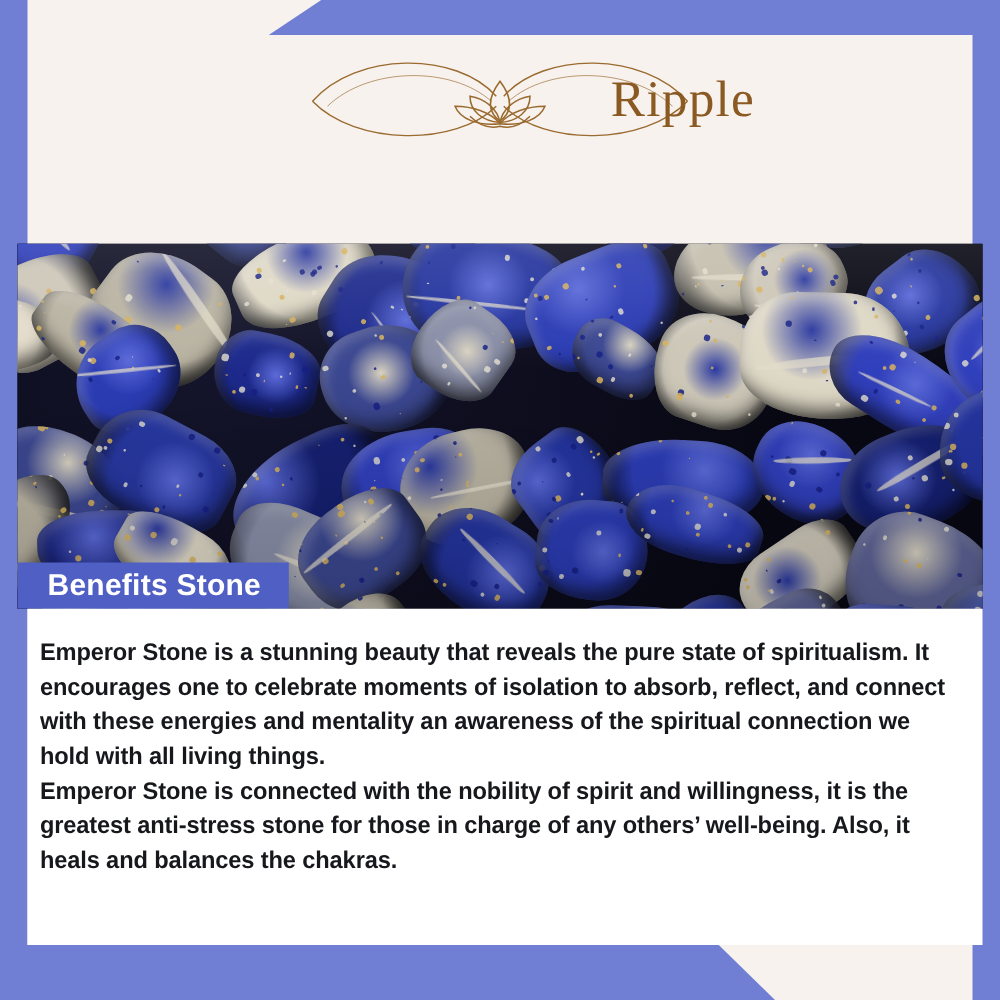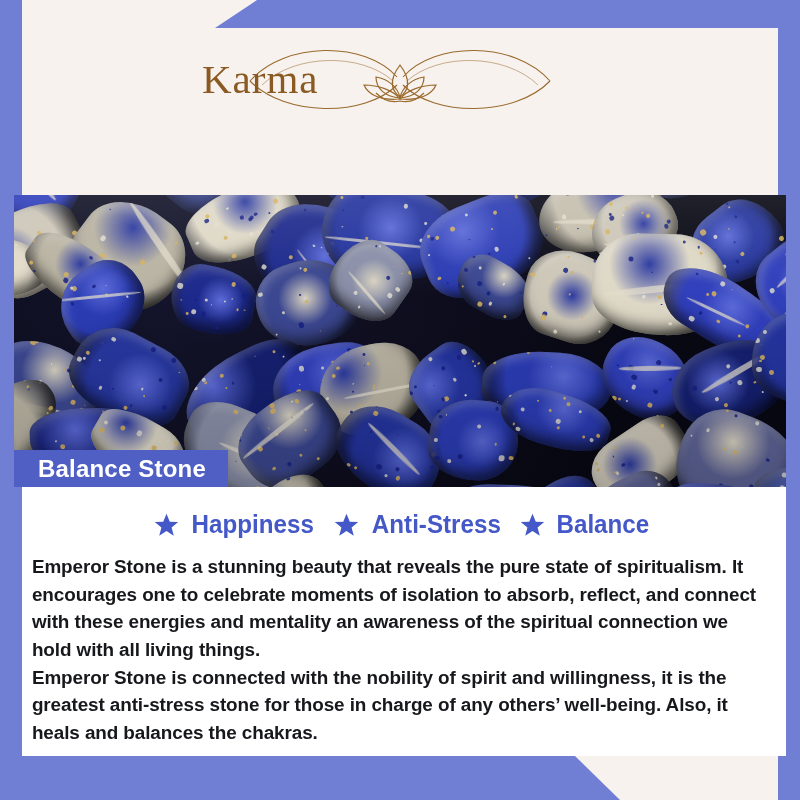--- a/index.html
+++ b/index.html
@@ -135,21 +135,21 @@
         </g>
         <g fill="none" stroke="#9a6a2e" stroke-width="1.2">
           <path d="M210 62 C 202 56, 198 46, 210 30 C 222 46, 218 56, 210 62 Z"></path>
           <path d="M210 63 C 196 62, 186 54, 186 42 C 198 44, 208 52, 210 63 Z"></path>
           <path d="M210 63 C 224 62, 234 54, 234 42 C 222 44, 212 52, 210 63 Z"></path>
           <path d="M210 64 C 192 66, 178 60, 174 50 C 188 50, 203 55, 210 64 Z"></path>
           <path d="M210 64 C 228 66, 242 60, 246 50 C 232 50, 217 55, 210 64 Z"></path>
           <path d="M186 58 C 194 66, 202 68, 210 66 C 218 68, 226 66, 234 58"></path>
         </g>
       </svg>
-      <span class="logo-text logo-karma">Karma</span>
+      <span class="logo-text logo-ripple">Ripple</span>
     </div>
   </div>
 
 
   <div class="photo">
     <div id="stone-field">
         <div style="position: absolute; inset: 0px; background: radial-gradient(circle at 20% 30%, rgb(20, 20, 44) 0%, rgb(8, 8, 20) 70%), rgb(10, 10, 24);"></div>
         <div class="stone" style="left: -24.7px; top: -69.3px; width: 93.7px; height: 100.5px; transform: rotate(30.6deg); border-radius: 41% 43% 47% 57% / 47% 57% 41% 43%; background: radial-gradient(circle at 29% 39%, rgb(91, 106, 216) 0%, rgb(48, 63, 187) 38%, rgb(48, 63, 187) 62%, rgba(0, 0, 0, 0.55) 100%); overflow: hidden;">
           <div class="sp" style="left: 64.7%; top: 58.2%; width: 3.7px; height: 3.7px; background: rgba(228, 224, 208, 0.8);"></div>
           <div style="position: absolute; left: 9%; top: 47%; width: 75%; height: 5.9px; background: rgba(226, 220, 202, 0.72); border-radius: 50%; transform: rotate(18deg); filter: blur(0.6px);"></div>
@@ -829,50 +829,26 @@
         <div class="stone" style="left: 736px; top: 274px; width: 119.1px; height: 89px; transform: rotate(9deg); border-radius: 43% 37% 34% 52% / 34% 52% 43% 37%; background: radial-gradient(circle at 58% 54%, rgb(216, 210, 192) 0%, rgb(75, 90, 168) 38%, rgb(75, 90, 168) 62%, rgba(0, 0, 0, 0.55) 100%); overflow: hidden;">
           <div class="sp" style="left: 3.8%; top: 2.7%; width: 4.2px; height: 4.2px; background: rgba(228, 224, 208, 0.8);"></div>
           <div class="sp" style="left: 22%; top: 8.7%; width: 5.1px; height: 5.1px; background: rgba(228, 224, 208, 0.8);"></div>
           <div class="sp" style="left: 22.2%; top: 23.4%; width: 4.1px; height: 4.1px; background: rgba(228, 224, 208, 0.8);"></div>
         </div>
         <div style="position: absolute; inset: 0px; pointer-events: none; background: linear-gradient(rgba(255, 255, 255, 0.1) 0%, rgba(0, 0, 0, 0) 35%, rgba(0, 0, 0, 0.16) 100%);"></div>
       </div>
   </div>
 
   <div class="stone-banner">
-    <span class="stone-banner-text">Balance Stone</span>
+    <span class="stone-banner-text">Benefits Stone</span>
   </div>
 
   <div class="content">
     <div class="content-inner">
 
-      <div class="benefits">
-
-        <div class="benefit">
-          <svg class="star" width="27" height="26" viewBox="0 0 24 24">
-            <path d="M12 1.6 L15 8.9 L22.8 9.3 L16.7 14.2 L18.7 21.9 L12 17.5 L5.3 21.9 L7.3 14.2 L1.2 9.3 L9 8.9 Z" fill="#4458c8"></path>
-          </svg>
-          <span class="benefit-label">Happiness</span>
-        </div>
-
-        <div class="benefit">
-          <svg class="star" width="27" height="26" viewBox="0 0 24 24">
-            <path d="M12 1.6 L15 8.9 L22.8 9.3 L16.7 14.2 L18.7 21.9 L12 17.5 L5.3 21.9 L7.3 14.2 L1.2 9.3 L9 8.9 Z" fill="#4458c8"></path>
-          </svg>
-          <span class="benefit-label">Anti-Stress</span>
-        </div>
-
-        <div class="benefit">
-          <svg class="star" width="27" height="26" viewBox="0 0 24 24">
-            <path d="M12 1.6 L15 8.9 L22.8 9.3 L16.7 14.2 L18.7 21.9 L12 17.5 L5.3 21.9 L7.3 14.2 L1.2 9.3 L9 8.9 Z" fill="#4458c8"></path>
-          </svg>
-          <span class="benefit-label">Balance</span>
-        </div>
-
-      </div>
 
       <div class="body-text">
         <p>Emperor Stone is a stunning beauty that reveals the pure state of spiritualism. It encourages one to celebrate moments of isolation to absorb, reflect, and connect with these energies and mentality an awareness of the spiritual connection we hold with all living things.</p>
         <p>Emperor Stone is connected with the nobility of spirit and willingness, it is the greatest anti-stress stone for those in charge of any others’ well-being. Also, it heals and balances the chakras.</p>
       </div>
 
     </div>
   </div>
 
 </div>

